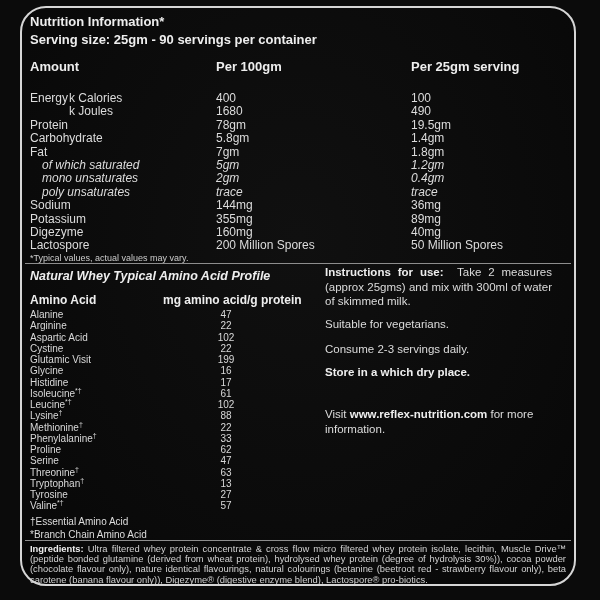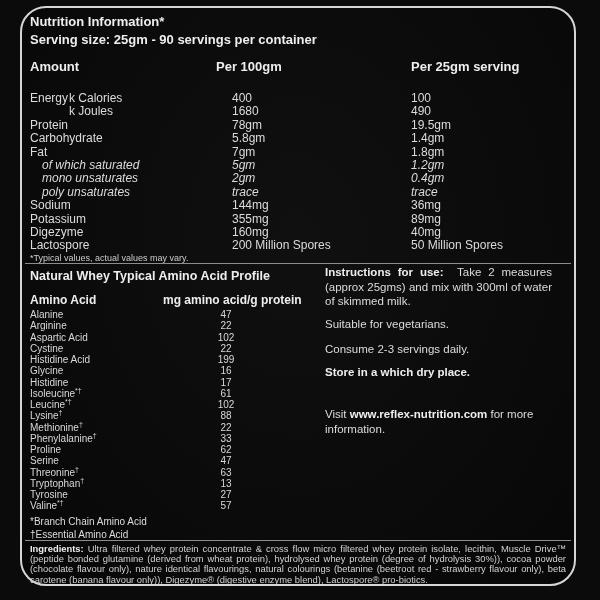--- a/index.html
+++ b/index.html
@@ -16,29 +16,29 @@
     background:radial-gradient(ellipse at 50% 40%, #101010 0%, #0a0a0a 70%, #070707 100%);
   }
   .title-block{position:absolute;left:8px;top:5px;font-weight:bold;font-size:13px;line-height:17.5px;color:#eeeeee;}
   .cols-header{position:absolute;left:8px;right:7px;top:51px;height:16px;font-weight:bold;font-size:13px;color:#eeeeee;}
   .cols-header .c2{position:absolute;left:186px;}
   .cols-header .c3{position:absolute;left:381px;}
   .nutri-rows{position:absolute;left:8px;right:7px;top:84px;font-size:12px;color:#dcdcdc;}
   .nrow{position:relative;height:13.4px;line-height:13.4px;white-space:nowrap;}
   .nrow .lab{position:absolute;left:0;}
   .nrow .s{position:absolute;left:39px;}
-  .nrow .v1{position:absolute;left:202px;}
+  .nrow .v1{position:absolute;left:186px;}
   .nrow .v2{position:absolute;left:381px;}
   .nrow.italic .lab{left:12px;font-style:italic;}
   .nrow.italic .v1,.nrow.italic .v2{font-style:italic;}
   .tfoot{position:absolute;left:8px;top:245px;font-size:9px;color:#cccccc;}
   .divider{position:absolute;left:3px;right:3px;height:1px;background:#8d8d8d;}
   .d1{top:255px;}
   .d2{top:532px;}
-  .amino-title{position:absolute;left:8px;top:261px;font-size:12.5px;font-weight:bold;color:#eeeeee;}
+  .amino-title{position:absolute;left:8px;top:261px;font-size:12.5px;font-weight:bold;color:#eeeeee;font-style:italic;}
   .amino-cols{position:absolute;left:8px;top:285px;width:300px;font-size:12px;font-weight:bold;color:#eeeeee;}
   .amino-cols .ac2{position:absolute;left:93px;padding-left:40px;}
   .amino-rows{position:absolute;left:8px;top:301px;width:300px;font-size:10px;color:#d9d9d9;}
   .arow{position:relative;height:11.25px;line-height:11.25px;}
   .aname{position:absolute;left:0;}
   .aval{position:absolute;left:166px;width:60px;text-align:center;}
   sup{font-size:7px;line-height:0;vertical-align:super;}
   .amino-notes{position:absolute;left:8px;top:508px;font-size:10px;line-height:12.5px;color:#dddddd;}
   .right-col{position:absolute;left:303px;top:257px;width:243px;font-size:11.5px;line-height:14.5px;color:#dcdcdc;}
   .right-col p{margin:0;position:absolute;left:0;right:16px;}
@@ -153,21 +153,21 @@
       </div>
       <div class="arow">
         <span class="aname">Aspartic Acid</span>
         <span class="aval">102</span>
       </div>
       <div class="arow">
         <span class="aname">Cystine</span>
         <span class="aval">22</span>
       </div>
       <div class="arow">
-        <span class="aname">Histidine Acid</span>
+        <span class="aname">Glutamic Visit</span>
         <span class="aval">199</span>
       </div>
       <div class="arow">
         <span class="aname">Glycine</span>
         <span class="aval">16</span>
       </div>
       <div class="arow">
         <span class="aname">Histidine</span>
         <span class="aval">17</span>
       </div>
@@ -211,22 +211,22 @@
         <span class="aname">Tyrosine</span>
         <span class="aval">27</span>
       </div>
       <div class="arow">
         <span class="aname">Valine<sup>*†</sup></span>
         <span class="aval">57</span>
       </div>
     </div>
 
   <div class="amino-notes">
+    <div>†Essential Amino Acid</div>
     <div>*Branch Chain Amino Acid</div>
-    <div>†Essential Amino Acid</div>
   </div>
 
   <div class="right-col">
     <p class="instr"><b>Instructions for use:</b><span>&nbsp; Take 2 measures (approx 25gms) and mix with 300ml of water of skimmed milk.</span></p>
     <p class="veg">Suitable for vegetarians.</p>
     <p class="consume">Consume 2-3 servings daily.</p>
     <p class="store">Store in a which dry place.</p>
     <p class="visit"><span>Visit </span><b>www.reflex-nutrition.com</b><span> for more information.</span></p>
   </div>
 

